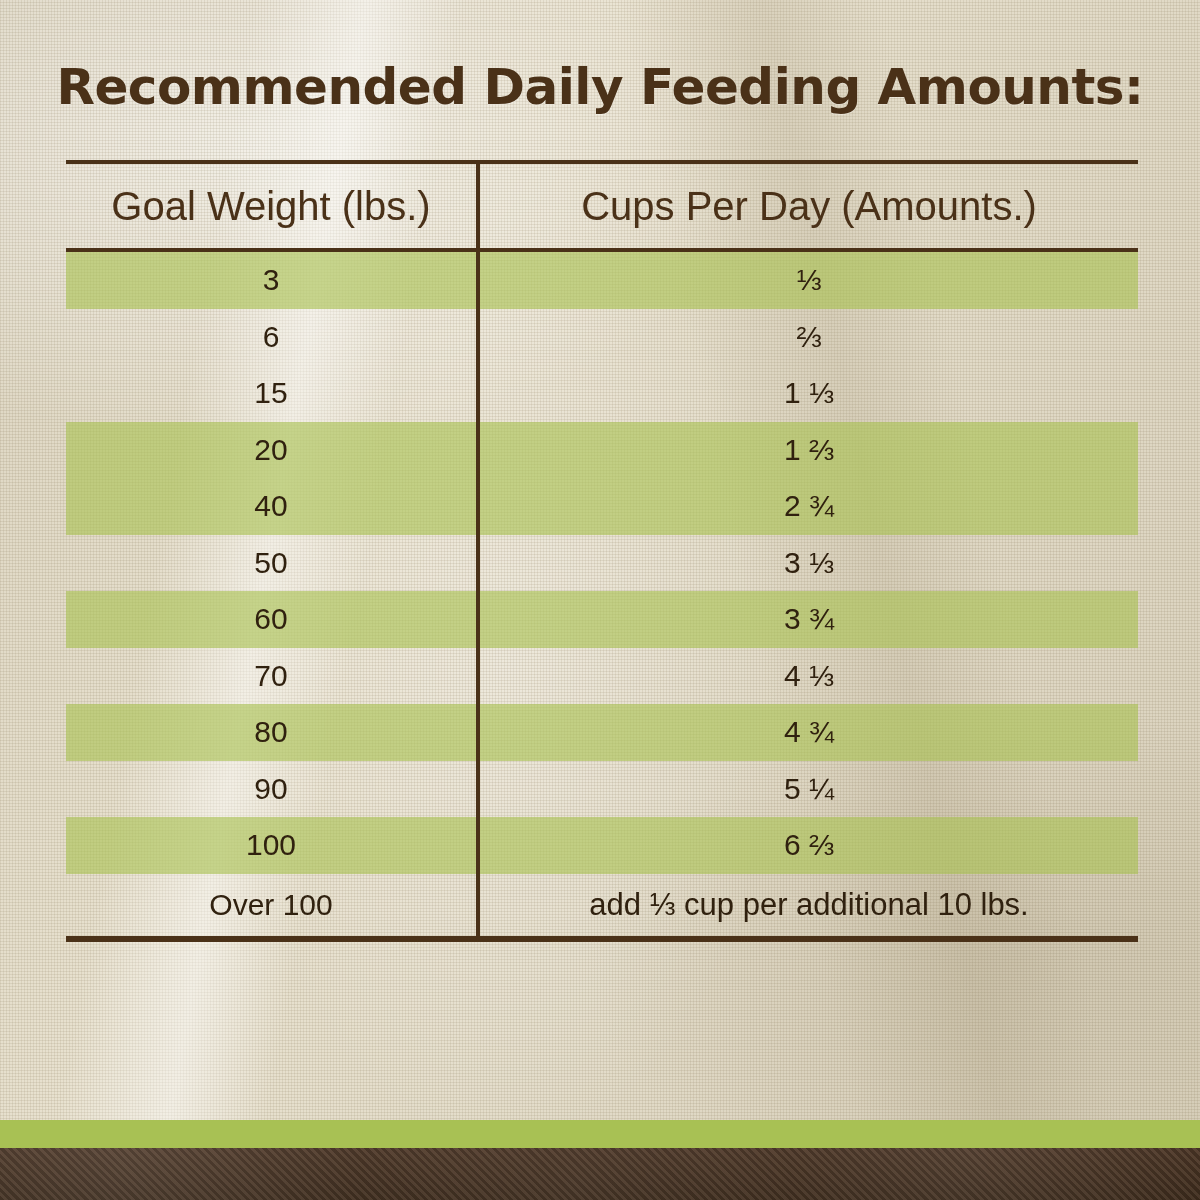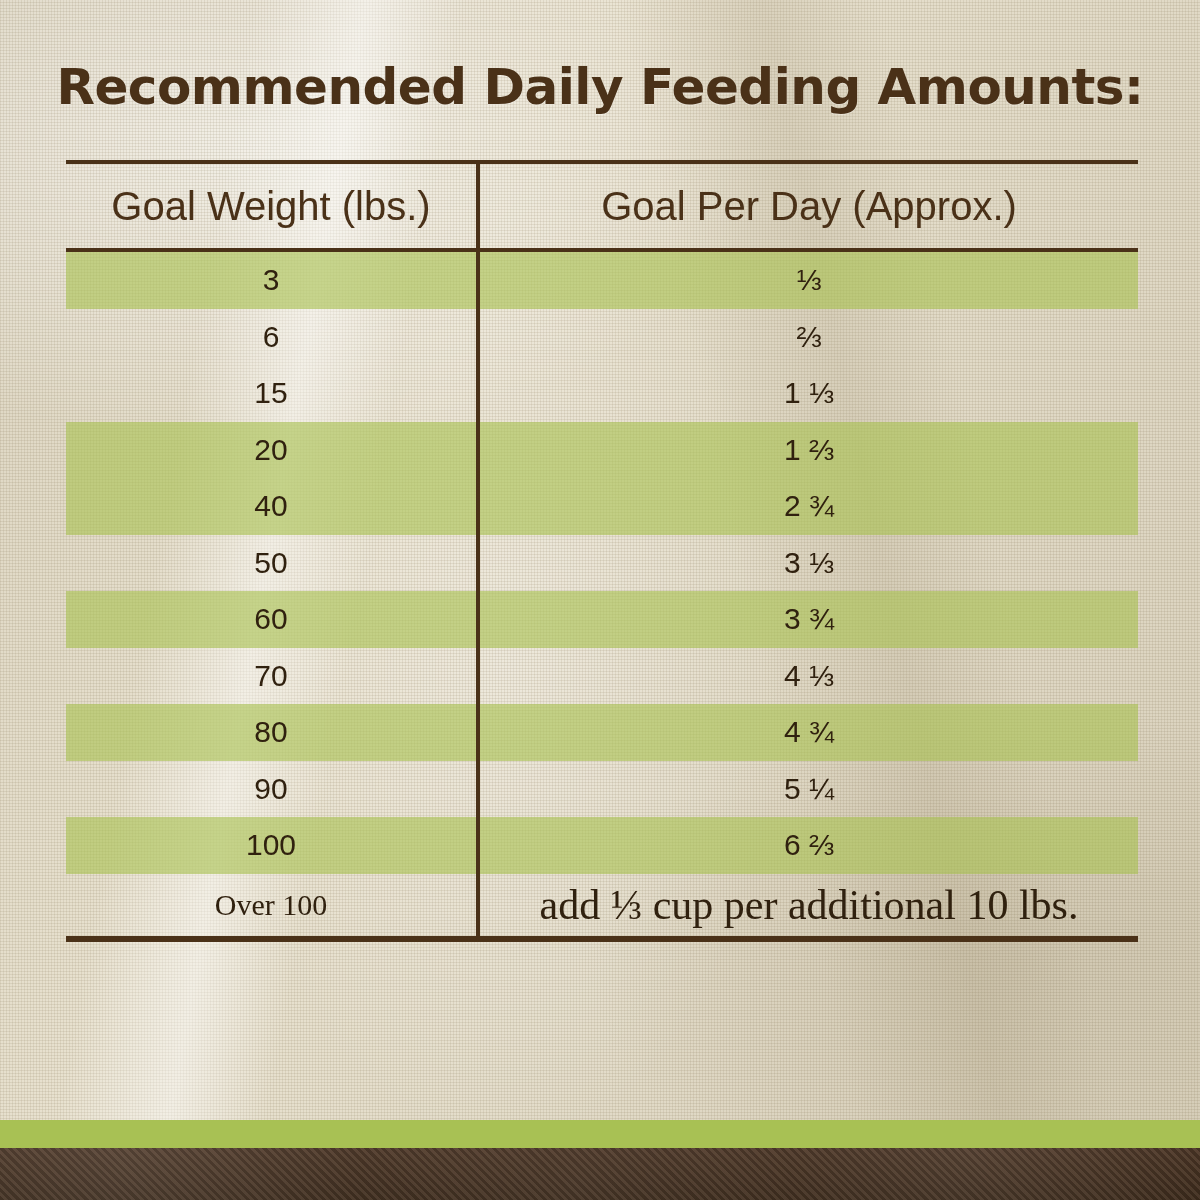--- a/index.html
+++ b/index.html
@@ -132,42 +132,41 @@
     text-align: center;
     vertical-align: middle;
     font-family: "Liberation Sans", sans-serif;
   }
   tbody tr.stripe td {
     background: rgba(169,194,83,0.62);
   }
   tbody tr.last td {
     border-bottom: 6px solid #4a3118;
     height: 62px;
-    font-family: Liberation Serif, serif;
   }
   tbody tr.last td.c-right {
-    font-size: 42px;
+    font-size: 31px;
   }
 </style>
 </head>
 <body>
 
 <div id="page">
   <div id="weave"></div>
   <div id="fold"></div>
 
   <div id="content">
     <div id="title">Recommended Daily Feeding Amounts:</div>
 
     <div id="table-wrap">
       <table class="feeding">
         <thead>
           <tr class="hdr-row">
             <th class="col-left">Goal Weight (lbs.)</th>
-            <th class="col-right">Goal Per Day (Approx.)</th>
+            <th class="col-right">Cups Per Day (Amounts.)</th>
           </tr>
         </thead>
         <tbody id="tbody">
             <tr class="stripe">
               <td class="c-left">3</td>
               <td class="c-right">⅓</td>
             </tr>
             <tr>
               <td class="c-left">6</td>
               <td class="c-right">⅔</td>

